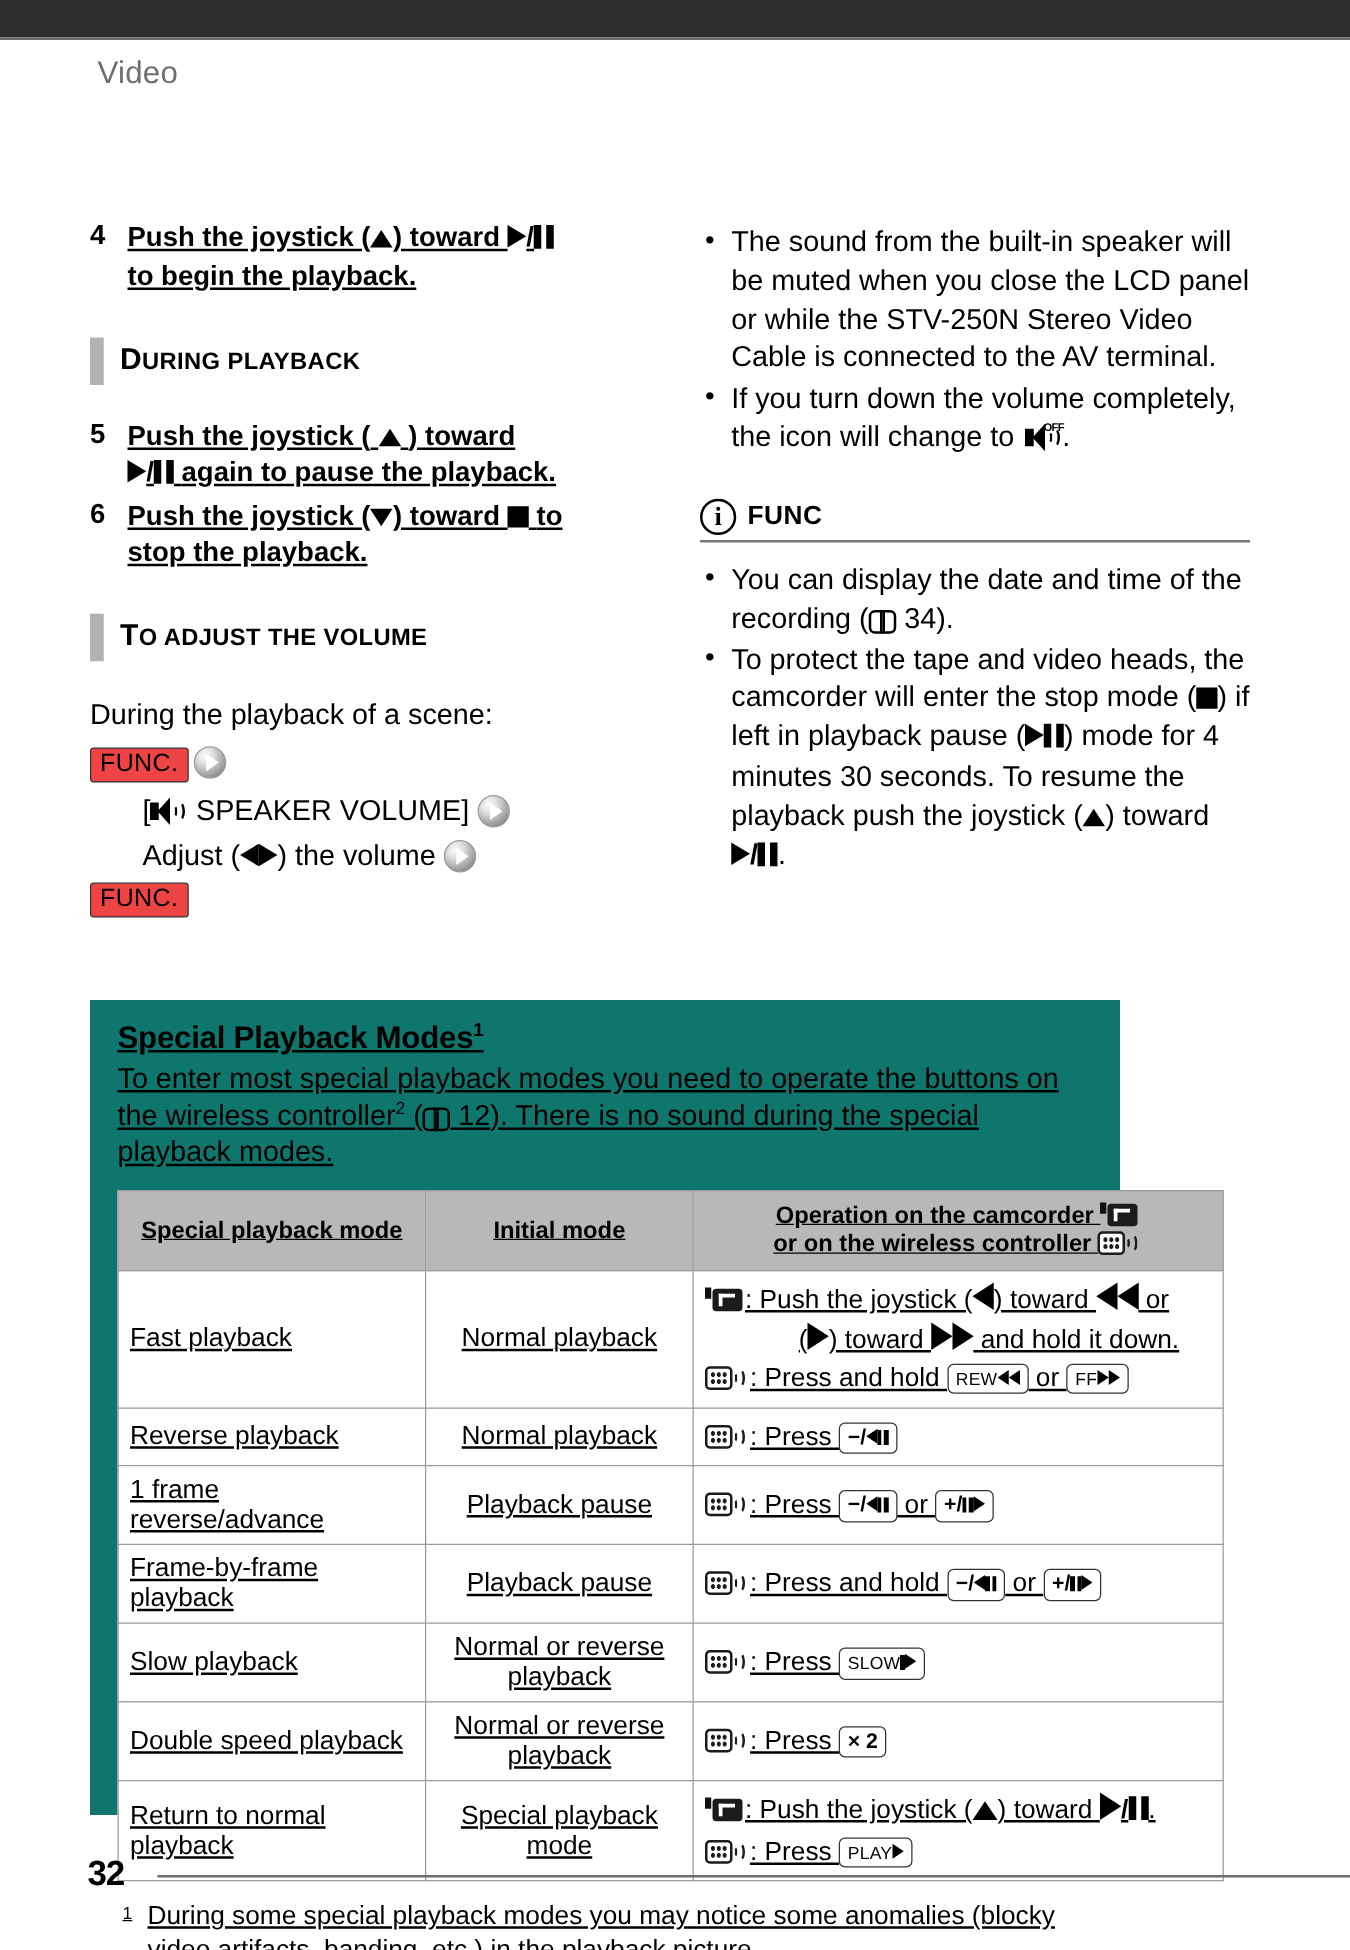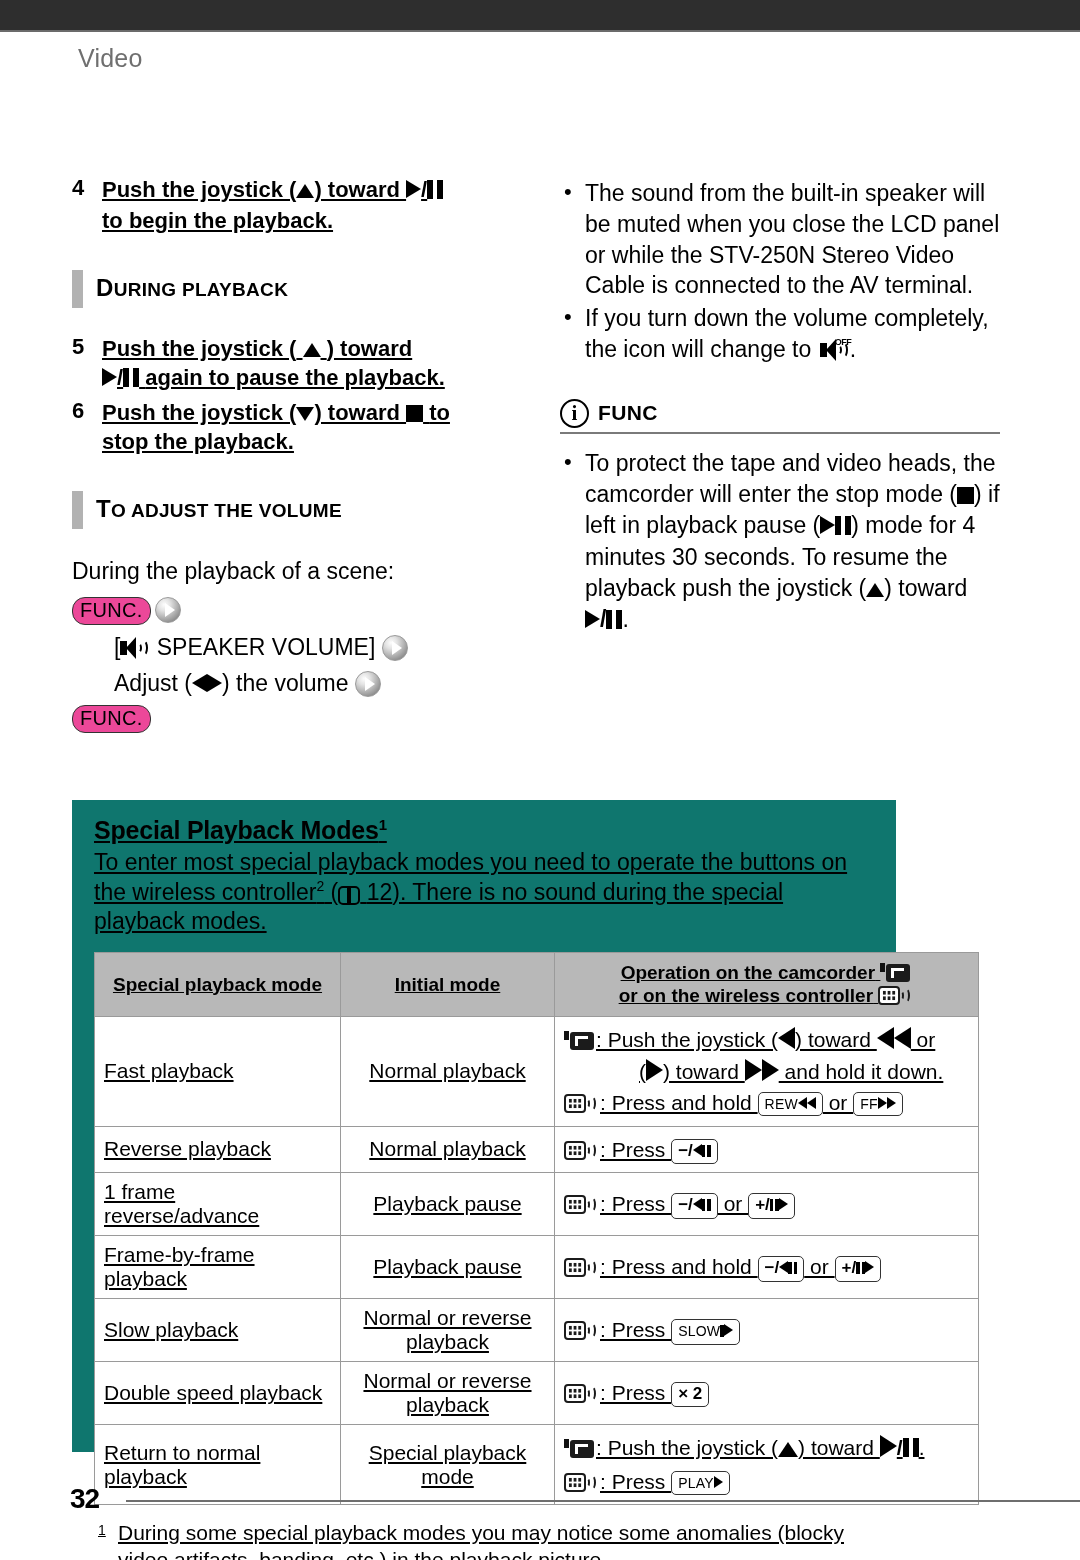--- a/index.html
+++ b/index.html
@@ -71,23 +71,23 @@
   .pause { display:inline-block; vertical-align:-2px; }
   .pause i { display:inline-block; width:6px; height:19px;
     background:#000; margin-right:4px; }
   .pause i:last-child { margin-right:0; }
   .stopsq { display:inline-block; width:17px;height:17px;background:#000;
     vertical-align:-2px; }
   .slash { font-weight:bold; }
 
   
   .funckey {
-    display:inline-block; border:1.5px solid #333; border-radius:13px;
+    display:inline-block; border:1.5px solid #333; border-radius:3px;
     padding:1px 7px 2px 7px; font-size:20px; line-height:1.15;
-    background:#ec4899; letter-spacing:.3px;
+    background:#ef4444; letter-spacing:.3px;
   }
 
   
   .sphere {
     display:inline-block; width:26px; height:26px; border-radius:50%;
     background:radial-gradient(circle at 34% 28%, #fdfdfd 0%, #e2e2e2 26%, #a8a8a8 62%, #7d7d7d 88%, #9c9c9c 100%);
     position:relative; vertical-align:-6px; border:1px solid #9a9a9a;
   }
   .sphere::after {
     content:""; position:absolute; left:9px; top:5px;
@@ -320,20 +320,21 @@
 
   <div style="height:32px;"></div>
 
   <div id="notes-head">
     <div class="info-i">i</div>
     <div class="lbl">FUNC</div>
   </div>
   <div id="notes-rule"></div>
 
   <ul class="bul">
+    <li><span>You can display the date and time of the recording (</span><span class="book"></span> <span>34</span><span>).</span></li>
     <li><span>To protect the tape and video heads, the camcorder will enter the stop mode (</span><span class="stopsq"></span><span>) if left in playback pause (</span><span class="tri-r"></span><span class="pause"><i></i><i></i></span><span>) mode for 4 minutes 30 seconds. To resume the playback push the joystick (</span><span class="tri-u"></span><span>) toward</span><br><span class="tri-r"></span><span class="slash">/</span><span class="pause"><i></i><i></i></span>.</li>
   </ul>
 </div>
 
 <div id="panel">
  <div id="panel-inner">
   <div id="sp-title"><span>Special Playback Modes</span><sup>1</sup></div>
   <div id="sp-intro"><span>To enter most special playback modes you need to operate the buttons on the wireless controller</span><sup>2</sup> (<span class="book"></span> <span>12</span><span>). There is no sound during the special playback modes.</span></div>
 
   <table class="pb">

